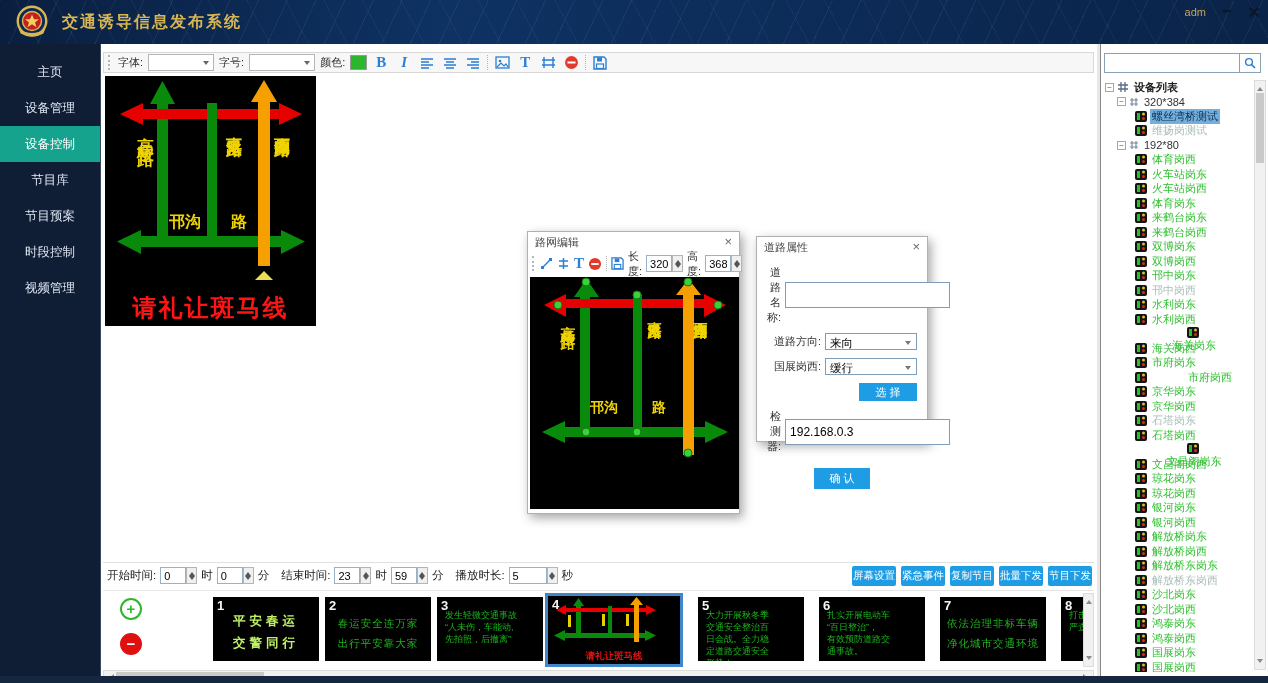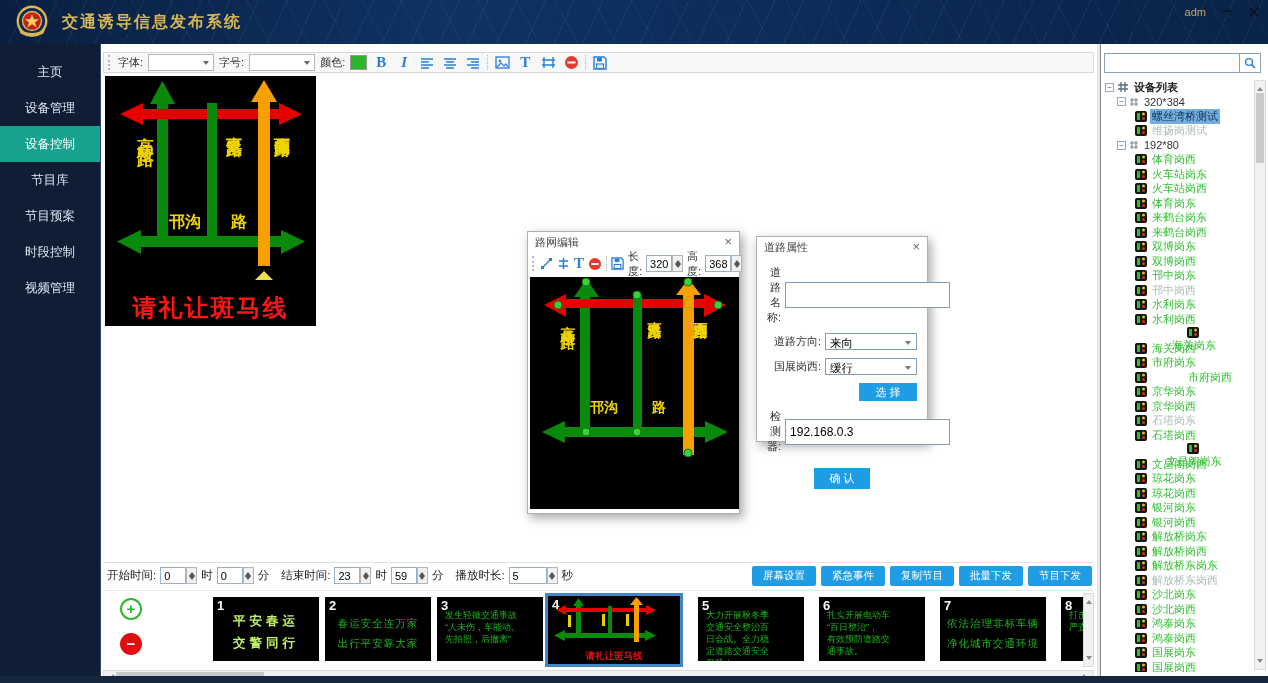--- a/index.html
+++ b/index.html
@@ -68,21 +68,21 @@
 
   
   .controls-row { position:absolute; left:2px; top:518px; right:3px; height:26px; border-top:1px solid #e0e0e0;
     display:flex; align-items:center; font-size:11.5px; color:#222; }
   .ctime { display:flex; align-items:center; gap:4px; padding-left:4px; }
   .ctime .lbl { margin-left:8px; }
   .spin { display:inline-flex; }
   .spin input { width:26px; height:17px; border:1px solid #9ab0c5; font-size:11px; padding:0 3px; }
   .spin .wide { width:38px; }
   .act-group { margin-left:auto; display:flex; gap:5px; padding-right:2px; }
-  .act-btn { width:64px; height:20px; background:#1e9de4; color:#fff; border:none; border-radius:2px; font-size:10.5px; cursor:pointer; padding:0;}
+  .act-btn { width:44px; height:20px; background:#1e9de4; color:#fff; border:none; border-radius:2px; font-size:10.5px; cursor:pointer; padding:0;}
 
   
   .playlist { position:absolute; left:2px; top:546px; right:3px; height:78px; border-top:1px solid #e6e6e6; }
   .pl-add { position:absolute; left:17px; top:7px; width:22px; height:22px; border:2px solid #2db52d; border-radius:50%;
     color:#2db52d; font-size:15px; font-weight:bold; text-align:center; line-height:18px; cursor:pointer; background:#fff;}
   .pl-del { position:absolute; left:17px; top:42px; width:22px; height:22px; background:#e01010; border:2px solid #e01010; border-radius:50%;
     color:#fff; font-size:15px; font-weight:bold; text-align:center; line-height:17px; cursor:pointer; }
   .thumbs { position:absolute; left:50px; top:0; width:932px; height:78px; overflow:hidden; }
   .thumb { position:absolute; top:6px; width:106px; height:64px; background:#000; overflow:hidden; cursor:pointer; }
   .thumb.sel { top:2px; width:138px; height:74px; border:3px solid #3f87c9; }

